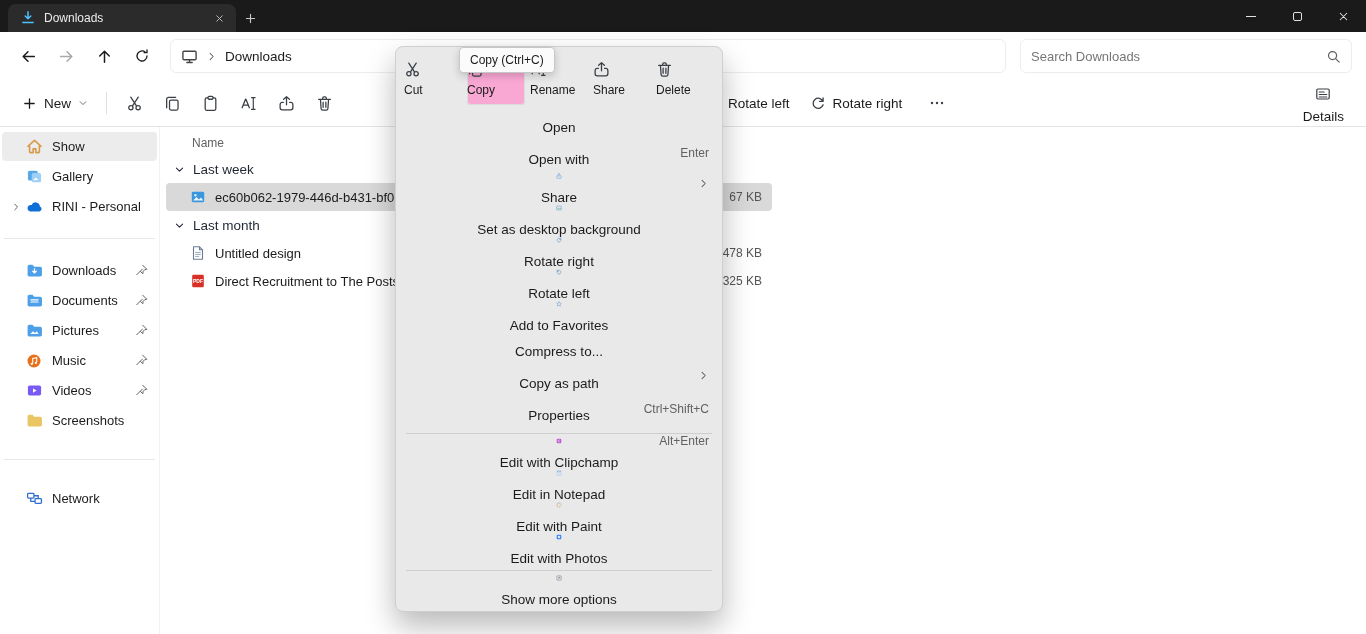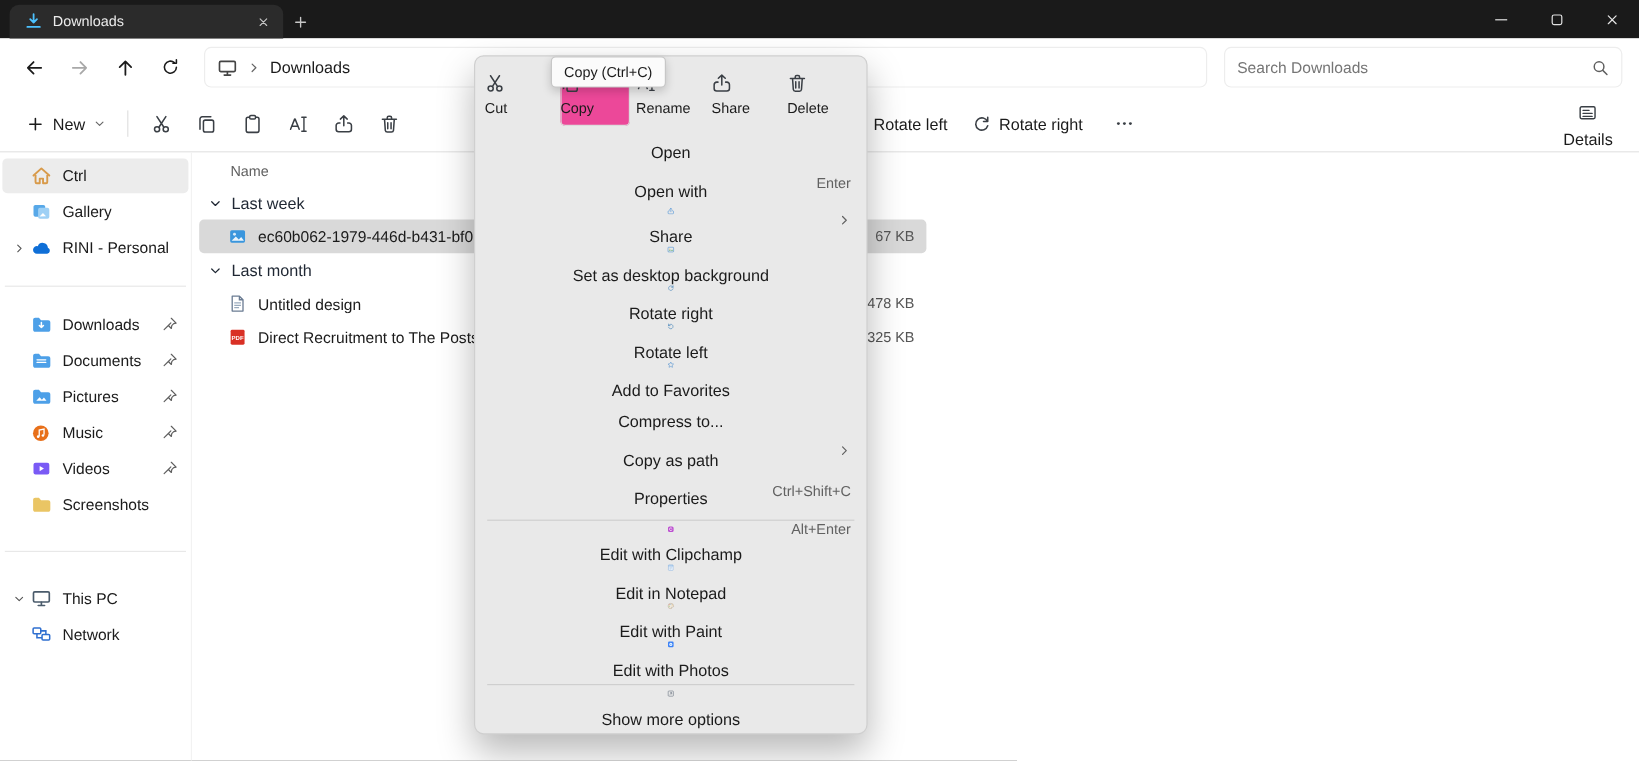--- a/index.html
+++ b/index.html
@@ -79,21 +79,21 @@
   .f-size { margin-left:auto; font-size:12px; color:#555; white-space:nowrap; }
 
   
   .context-menu { position:absolute; left:395px; top:46px; width:328px; z-index:30;
                   background:#e9e9e9; border:1px solid #cfcfcf; border-radius:8px; padding:4px;
                   box-shadow:0 14px 30px rgba(0,0,0,.28); }
   .quick-row { display:flex; justify-content:space-between; padding:2px 4px 4px; }
   .qa { width:58px; height:52px; display:flex; flex-direction:column; align-items:flex-start;
         justify-content:center; gap:5px; border-radius:4px; font-size:12px; color:#1b1b1b; }
   .qa svg { color:#3a3f45; }
-  .qa.hover { background:#ec4899; box-shadow:inset 0 0 0 1px #dcdcdc; }
+  .qa.hover { background:#f9a8d4; box-shadow:inset 0 0 0 1px #dcdcdc; }
   .mi { height:32px; display:flex; align-items:center; gap:11px; padding:0 9px; border-radius:4px;
         font-size:13.5px;flex-direction:column; }
   .mi .short { margin-left:auto; color:#616161; font-size:12px; }
   .mi .sub { margin-left:auto; color:#616161; display:flex; }
   .menu-sep { height:1px; background:#cfcfcf; margin:4px 6px; }
 
   
   .tooltip { position:absolute; left:459px; top:47px; z-index:40; background:#fbfbfb;
              border:1px solid #c7c7c7; border-radius:4px; padding:5px 10px; font-size:12px;
              color:#1b1b1b; box-shadow:0 3px 8px rgba(0,0,0,.18); white-space:nowrap; }
@@ -453,21 +453,21 @@
   <div class="body">
 
     <div class="sidebar">
       <div class="side-item selected">
         <span class="chev-slot"></span>
         <span class="s-icon">
             <svg class="ic" width="17" height="17">
               <use href="#i-house"></use>
             </svg>
           </span>
-        <span class="side-label">Ctrl</span>
+        <span class="side-label">Show</span>
       </div>
       <div class="side-item">
         <span class="chev-slot"></span>
         <span class="s-icon">
             <svg class="ic" width="17" height="17">
               <use href="#i-gallery"></use>
             </svg>
           </span>
         <span class="side-label">Gallery</span>
       </div>
@@ -559,33 +559,20 @@
         <span class="chev-slot"></span>
         <span class="s-icon" style="color:#eac564">
             <svg class="ic" width="17" height="17">
               <use href="#i-folder"></use>
             </svg>
           </span>
         <span class="side-label">Screenshots</span>
       </div>
       <div class="side-divider big"></div>
       <div class="side-item">
-        <span class="chev-slot">
-            <svg class="ic" width="10" height="10">
-              <use href="#i-chevD"></use>
-            </svg>
-          </span>
-        <span class="s-icon c-pcmon">
-            <svg class="ic" width="17" height="17">
-              <use href="#i-monitor"></use>
-            </svg>
-          </span>
-        <span class="side-label">This PC</span>
-      </div>
-      <div class="side-item">
         <span class="chev-slot"></span>
         <span class="s-icon">
             <svg class="ic" width="17" height="17">
               <use href="#i-network"></use>
             </svg>
           </span>
         <span class="side-label">Network</span>
       </div>
     </div>
 

